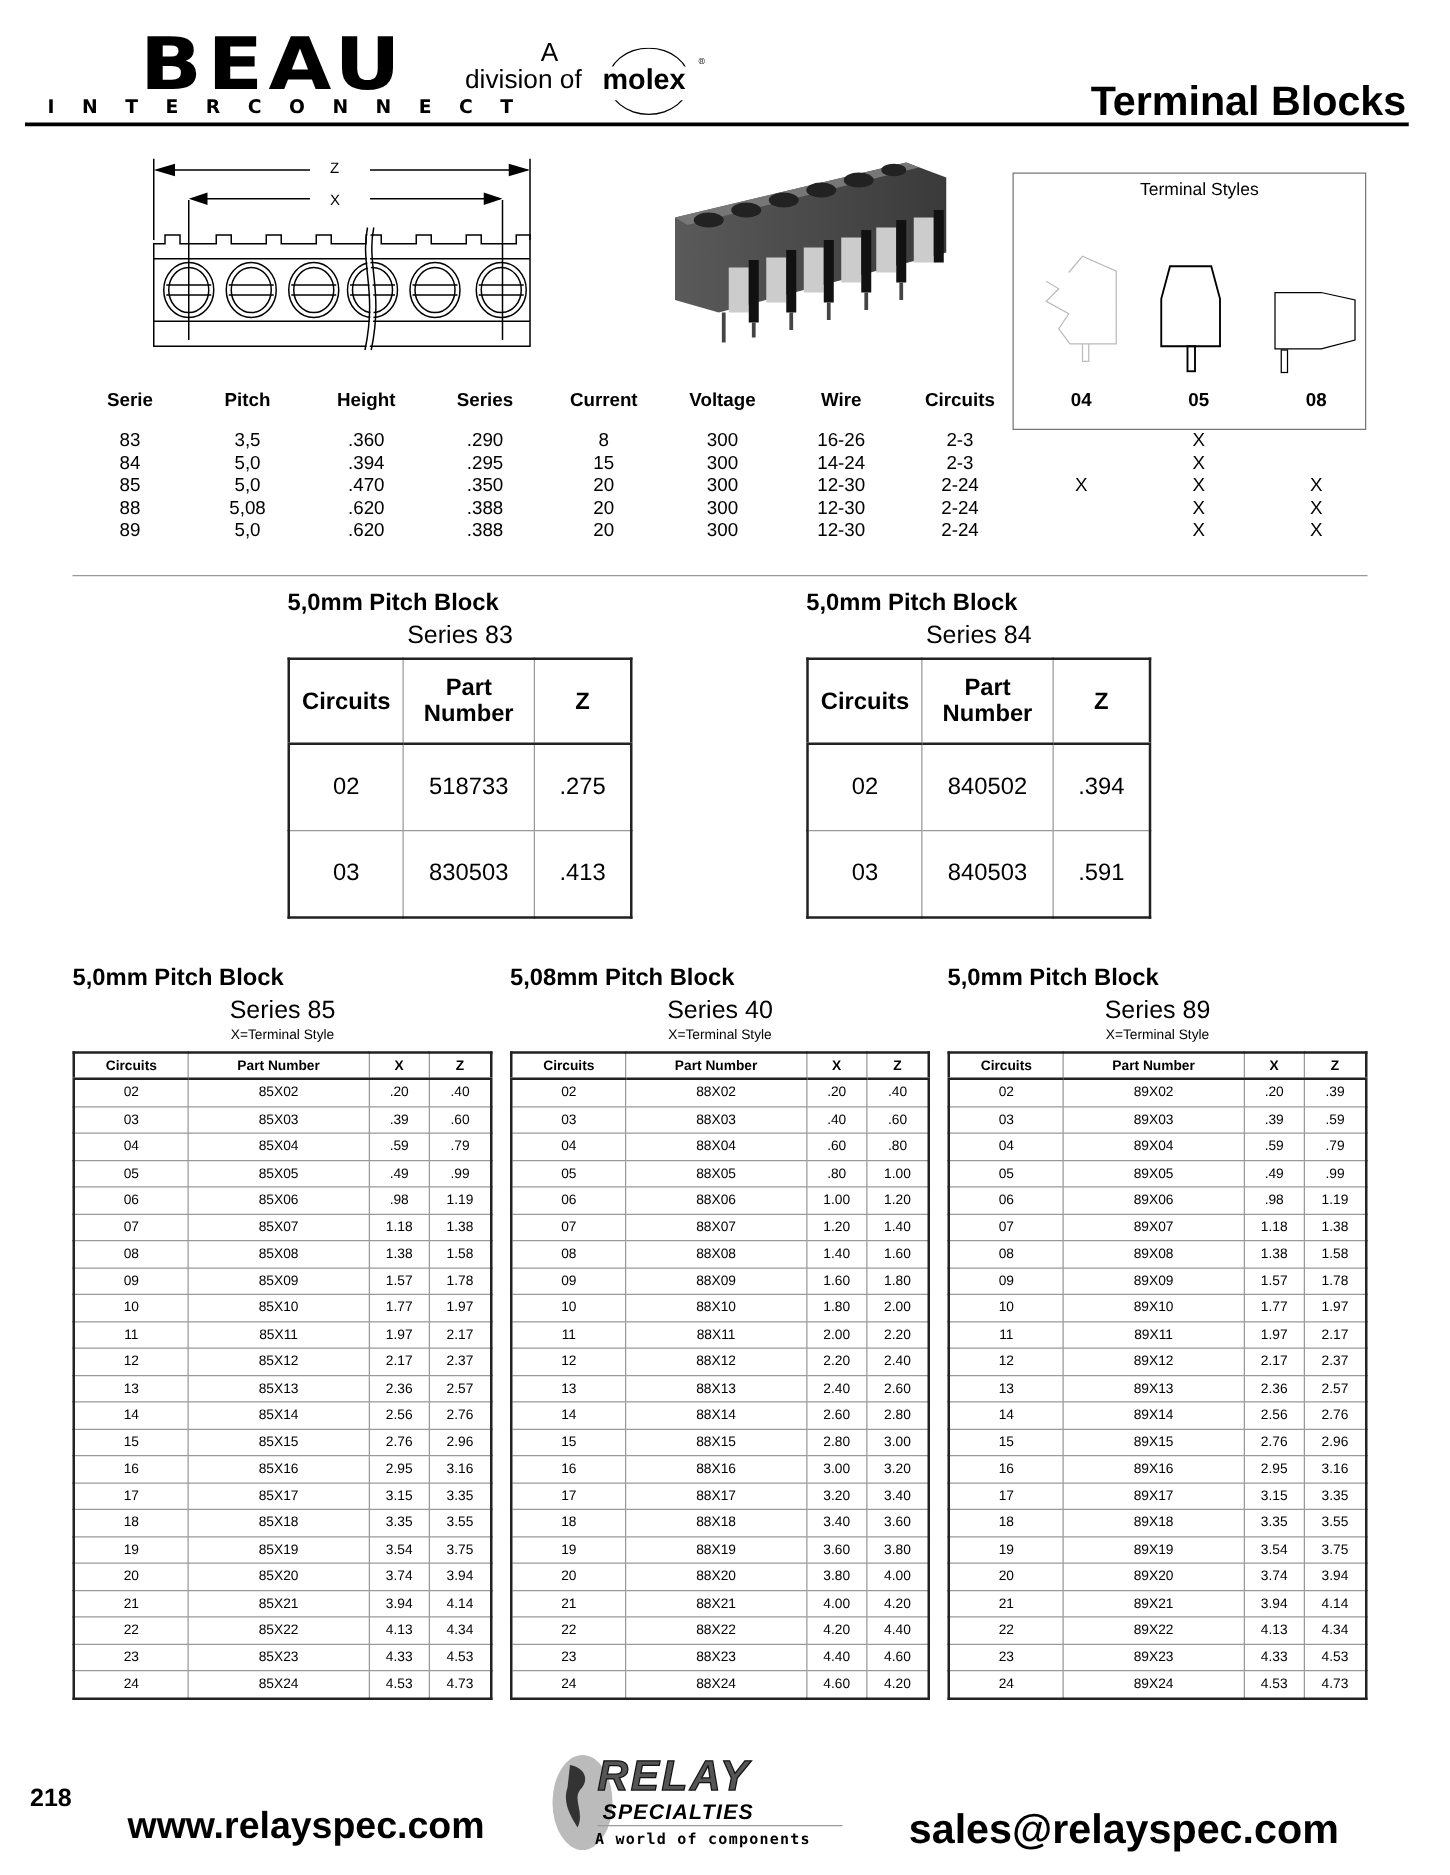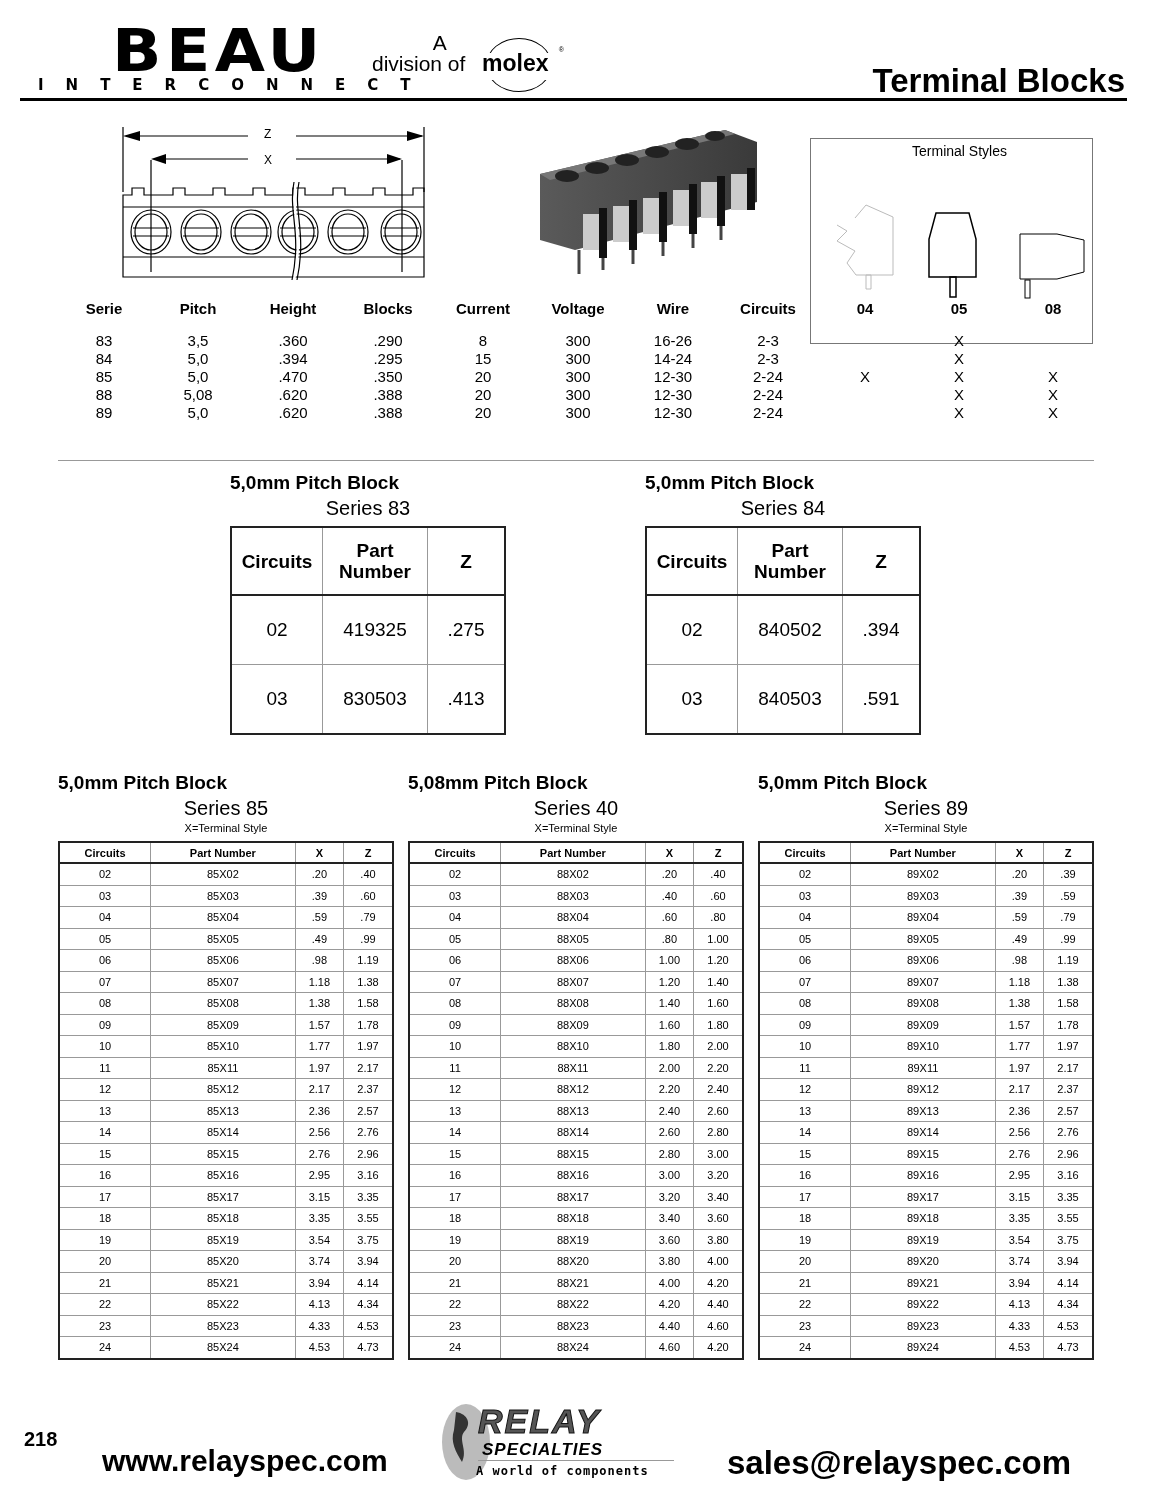--- a/index.html
+++ b/index.html
@@ -10,21 +10,21 @@
   .interconnect{left:38px;top:78px;font-family:"DejaVu Sans",sans-serif;font-weight:bold;font-size:15px;letter-spacing:22px;line-height:1;}
   .division{left:372px;top:32px;font-size:21px;line-height:1;text-align:center;}
   .division .a{display:block;margin-left:42px;}
   .molex{left:478px;top:38px;width:86px;height:52px;}
   .molex-text{position:absolute;left:4px;top:12px;font-weight:bold;font-size:23px;}
   .molex-ring{position:absolute;left:8px;top:0;width:64px;height:52px;border:1.5px solid #000;border-radius:50%;clip-path:polygon(0 0,100% 0,100% 28%,0 28%,0 78%,100% 78%,100% 100%,0 100%);}
   .reg{position:absolute;right:0;top:8px;font-size:7px;}
   .title{right:35px;top:62px;font-size:33px;font-weight:bold;}
   .hrule{left:20px;top:98px;width:1107px;height:3px;background:#000;}
   
-  .spec{left:60px;top:296px;width:1040px;border-collapse:collapse;font-size:15px;}
+  .spec{left:60px;top:308px;width:1040px;border-collapse:collapse;font-size:15px;}
   .spec th{font-weight:bold;height:24px;text-align:center;padding:0;}
   .spec td{text-align:center;height:18px;padding:0;line-height:18px;}
   .spec .gap td{height:12px;}
   .styles-box{left:810px;top:138px;width:283px;height:206px;border:1px solid #777;box-sizing:border-box;}
   .styles-title{position:absolute;left:16px;right:0;top:4px;text-align:center;font-size:14px;}
   .divider{left:58px;top:460px;width:1036px;height:1px;background:#999;}
   
   .blk-title{font-size:19px;font-weight:bold;text-align:left;}
   .blk-sub{font-size:20px;text-align:center;}
   .blk-note{font-size:11px;text-align:center;}
@@ -167,21 +167,21 @@
     </g>
   </svg>
 </div>
 
 <table class="abs spec">
   <thead>
     <tr>
       <th style="width:88px">Serie</th>
       <th style="width:100px">Pitch</th>
       <th style="width:90px">Height</th>
-      <th style="width:100px">Blocks</th>
+      <th style="width:100px">Series</th>
       <th style="width:90px">Current</th>
       <th style="width:100px">Voltage</th>
       <th style="width:90px">Wire</th>
       <th style="width:100px">Circuits</th>
       <th style="width:94px">04</th>
       <th style="width:94px">05</th>
       <th style="width:94px">08</th>
     </tr>
   </thead>
   <tbody>
@@ -263,21 +263,21 @@
   <div class="blk-sub" style="margin-top:3px;margin-bottom:6px">Series 83</div>
   <table class="t2" style="width:276px">
     <tbody>
         <tr>
           <th style="width:90px">Circuits</th>
           <th style="width:92px;padding:0 6px">Part Number</th>
           <th>Z</th>
         </tr>
     <tr>
           <td>02</td>
-          <td>419325</td>
+          <td>518733</td>
           <td>.275</td>
         </tr>
     <tr>
           <td>03</td>
           <td>830503</td>
           <td>.413</td>
         </tr>
   </tbody>
     </table>
 </div>

